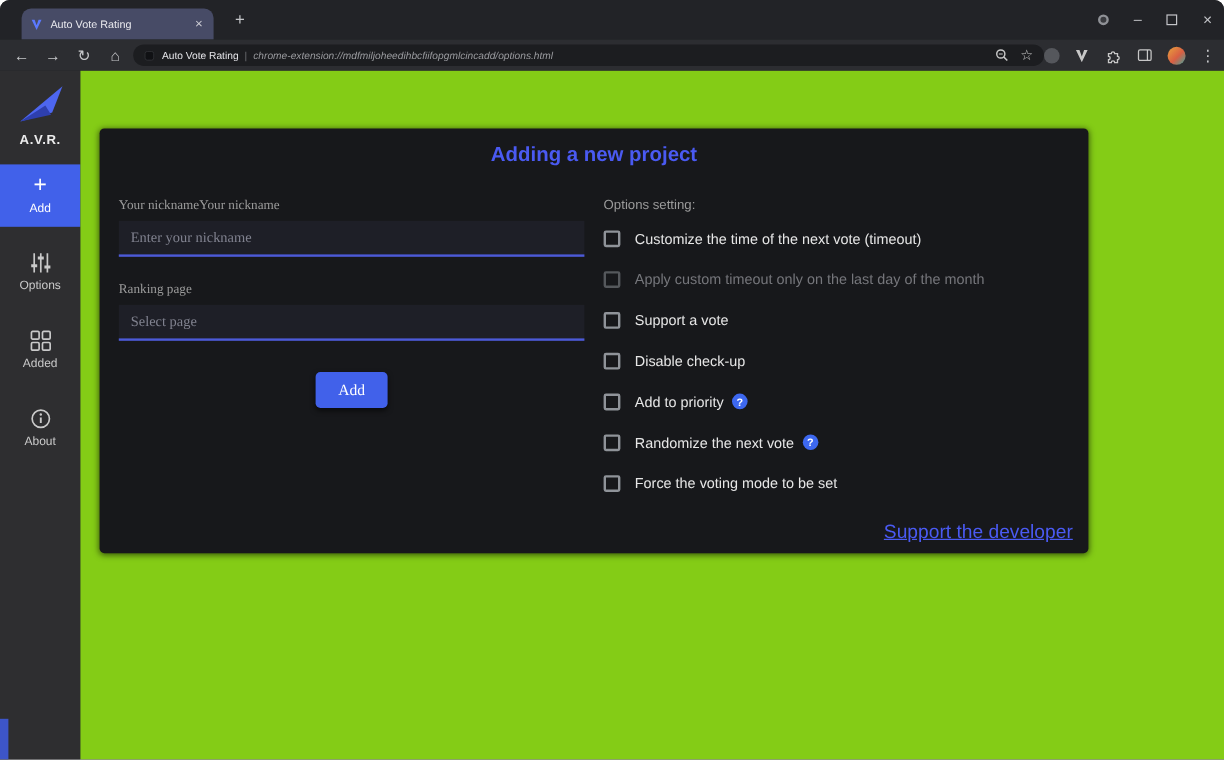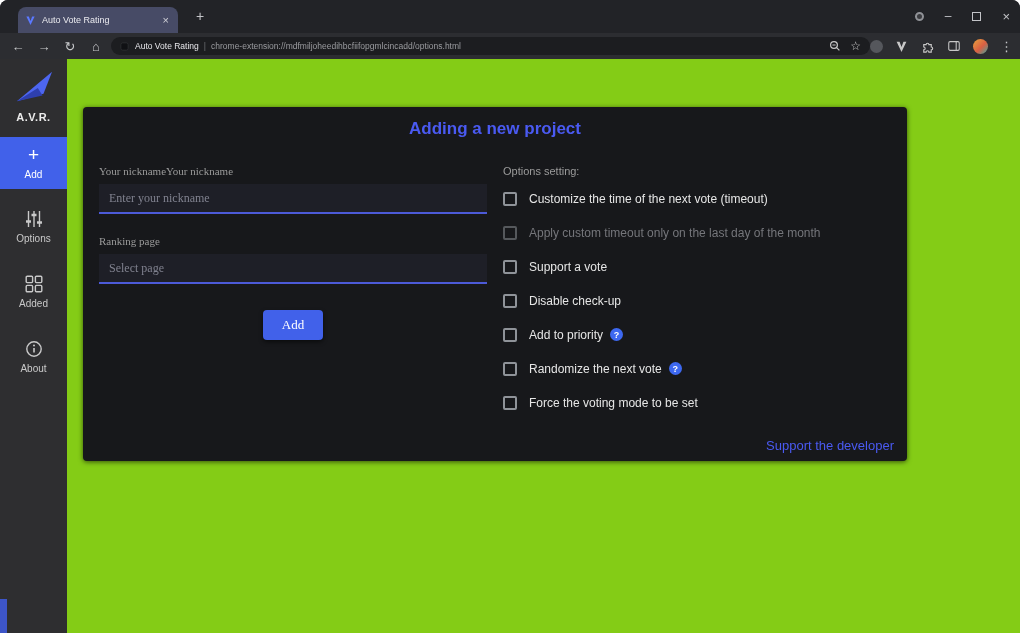--- a/index.html
+++ b/index.html
@@ -25,21 +25,21 @@
   
   .toolbar { position:absolute; top:33px; left:0; right:0; height:26px; background:#2c2d31;
              display:flex; align-items:center; }
   .nav-icons { display:flex; align-items:center; gap:12px; padding-left:11px; color:#c6c7ca; font-size:13px; }
   .nav-icons span { width:14px; text-align:center; cursor:pointer; }
   .omnibox { margin-left:8px; width:760px; height:18px; background:#1c1d20; border-radius:9px;
              display:flex; align-items:center; padding:0 9px; }
   .omni-ext-icon { width:9px; height:9px; flex:none; }
   .omni-name { color:#e6e6ea; font-size:8.5px; margin-left:6px; white-space:nowrap; }
   .omni-sep { color:#6e6f73; font-size:8.5px; margin:0 5px; }
-  .omni-url { color:#9a9b9f; font-size:8.5px; white-space:nowrap; overflow:hidden; flex:1; }
+  .omni-url { color:#9a9b9f; font-size:8.5px; white-space:nowrap; overflow:hidden; flex:1;font-style:italic; }
   .omni-right { display:flex; align-items:center; gap:9px; margin-left:6px; }
   .star-glyph { color:#c7c7c7; font-size:12px; }
   .toolbar-right { margin-left:auto; display:flex; align-items:center; gap:12px; padding-right:7px; }
   .ext-circle { width:13px; height:13px; border-radius:50%; background:#55575c; display:inline-block; }
   .avatar { width:15px; height:15px; border-radius:50%;
             background:linear-gradient(135deg,#e8a33d 0%,#d95f43 55%,#3aa6a0 100%); display:inline-block; }
   .kebab { color:#c6c7ca; font-size:13px; }
 
   
   .app { position:absolute; top:59px; left:0; right:0; bottom:0; display:flex; }
@@ -77,22 +77,22 @@
   .adv-row.first { margin-top:15px; }
   .checkbox { width:14px; height:14px; border:2px solid #8f9399; border-radius:2px;
               margin-right:12px; flex:none; cursor:pointer; background:transparent; }
   .adv-label { color:#e6e6e6; font-size:12px; }
   .adv-row.disabled .checkbox { border-color:#55585c; }
   .adv-row.disabled .adv-label { color:#75767b; }
   .help-badge { width:13px; height:13px; border-radius:50%; background:#3d68f0; color:#fff;
                 font-size:9px; font-weight:bold; display:inline-flex; align-items:center;
                 justify-content:center; margin-left:7px; cursor:pointer; }
 
-  .support-link { position:absolute; right:13px; bottom:8px; color:#4a5af2; font-size:13px;
-                  cursor:pointer; }
+  .support-link { position:absolute; right:13px; bottom:8px; color:#4a5af2; font-size:16px;
+                  text-decoration:underline; cursor:pointer; }
 
   .corner-accent { position:absolute; left:0; bottom:0; width:7px; height:34px; background:#3d55c8; }
 </style>
 </head>
 <body>
 
 <div class="window">
 
   <div class="tabstrip">
     <div class="tab">

